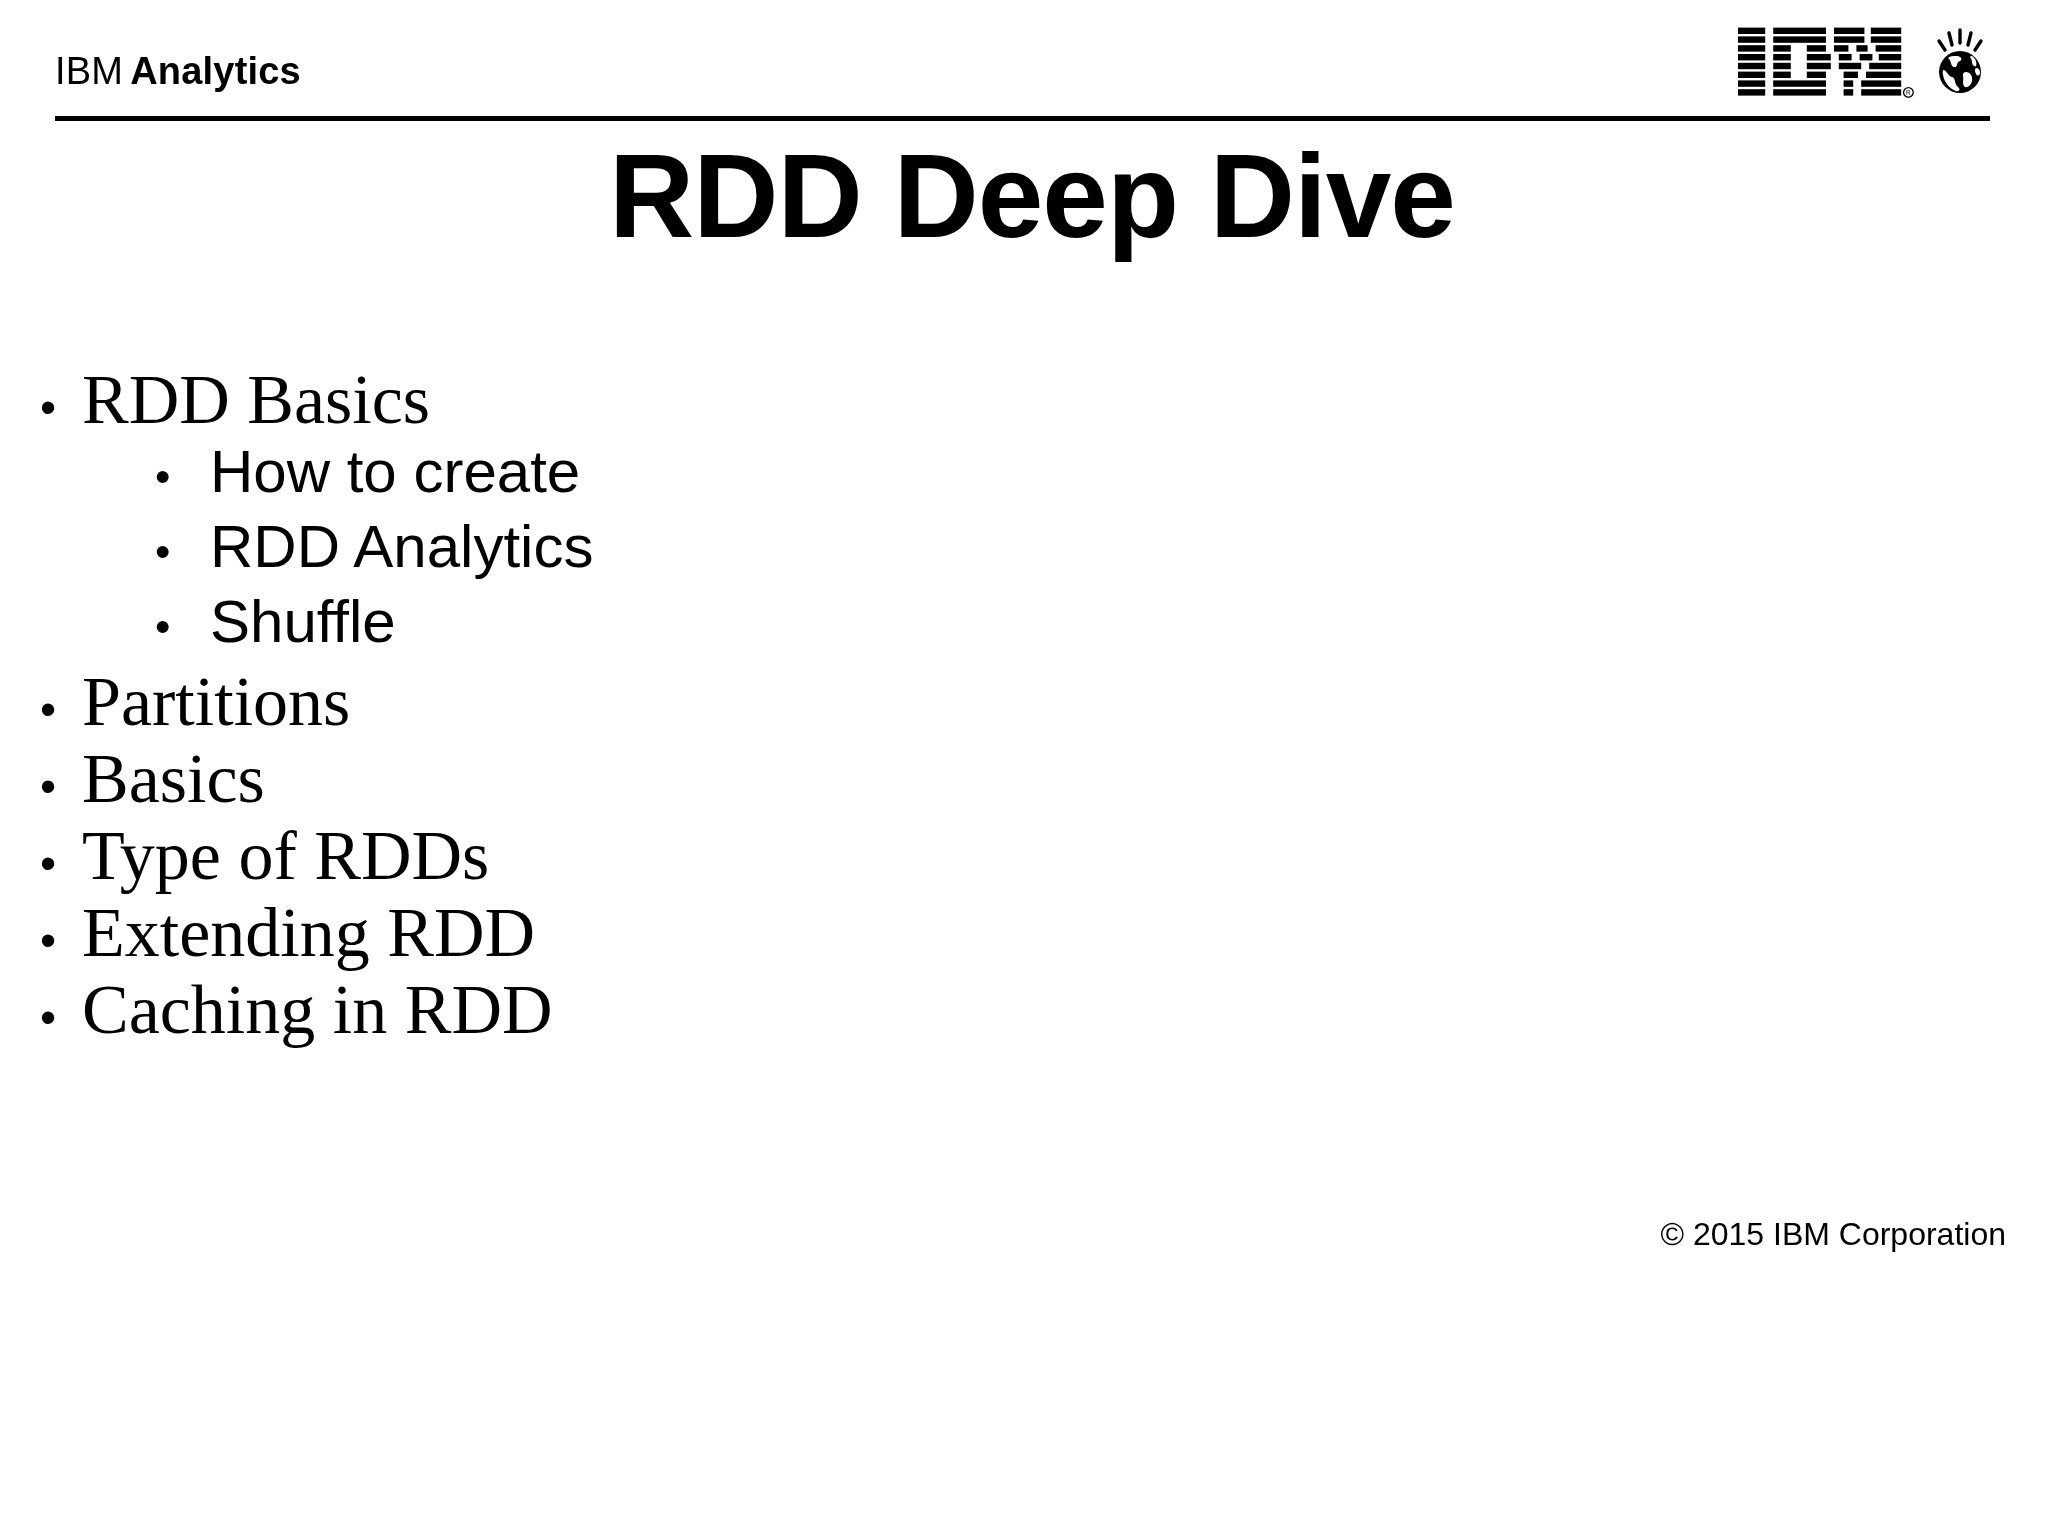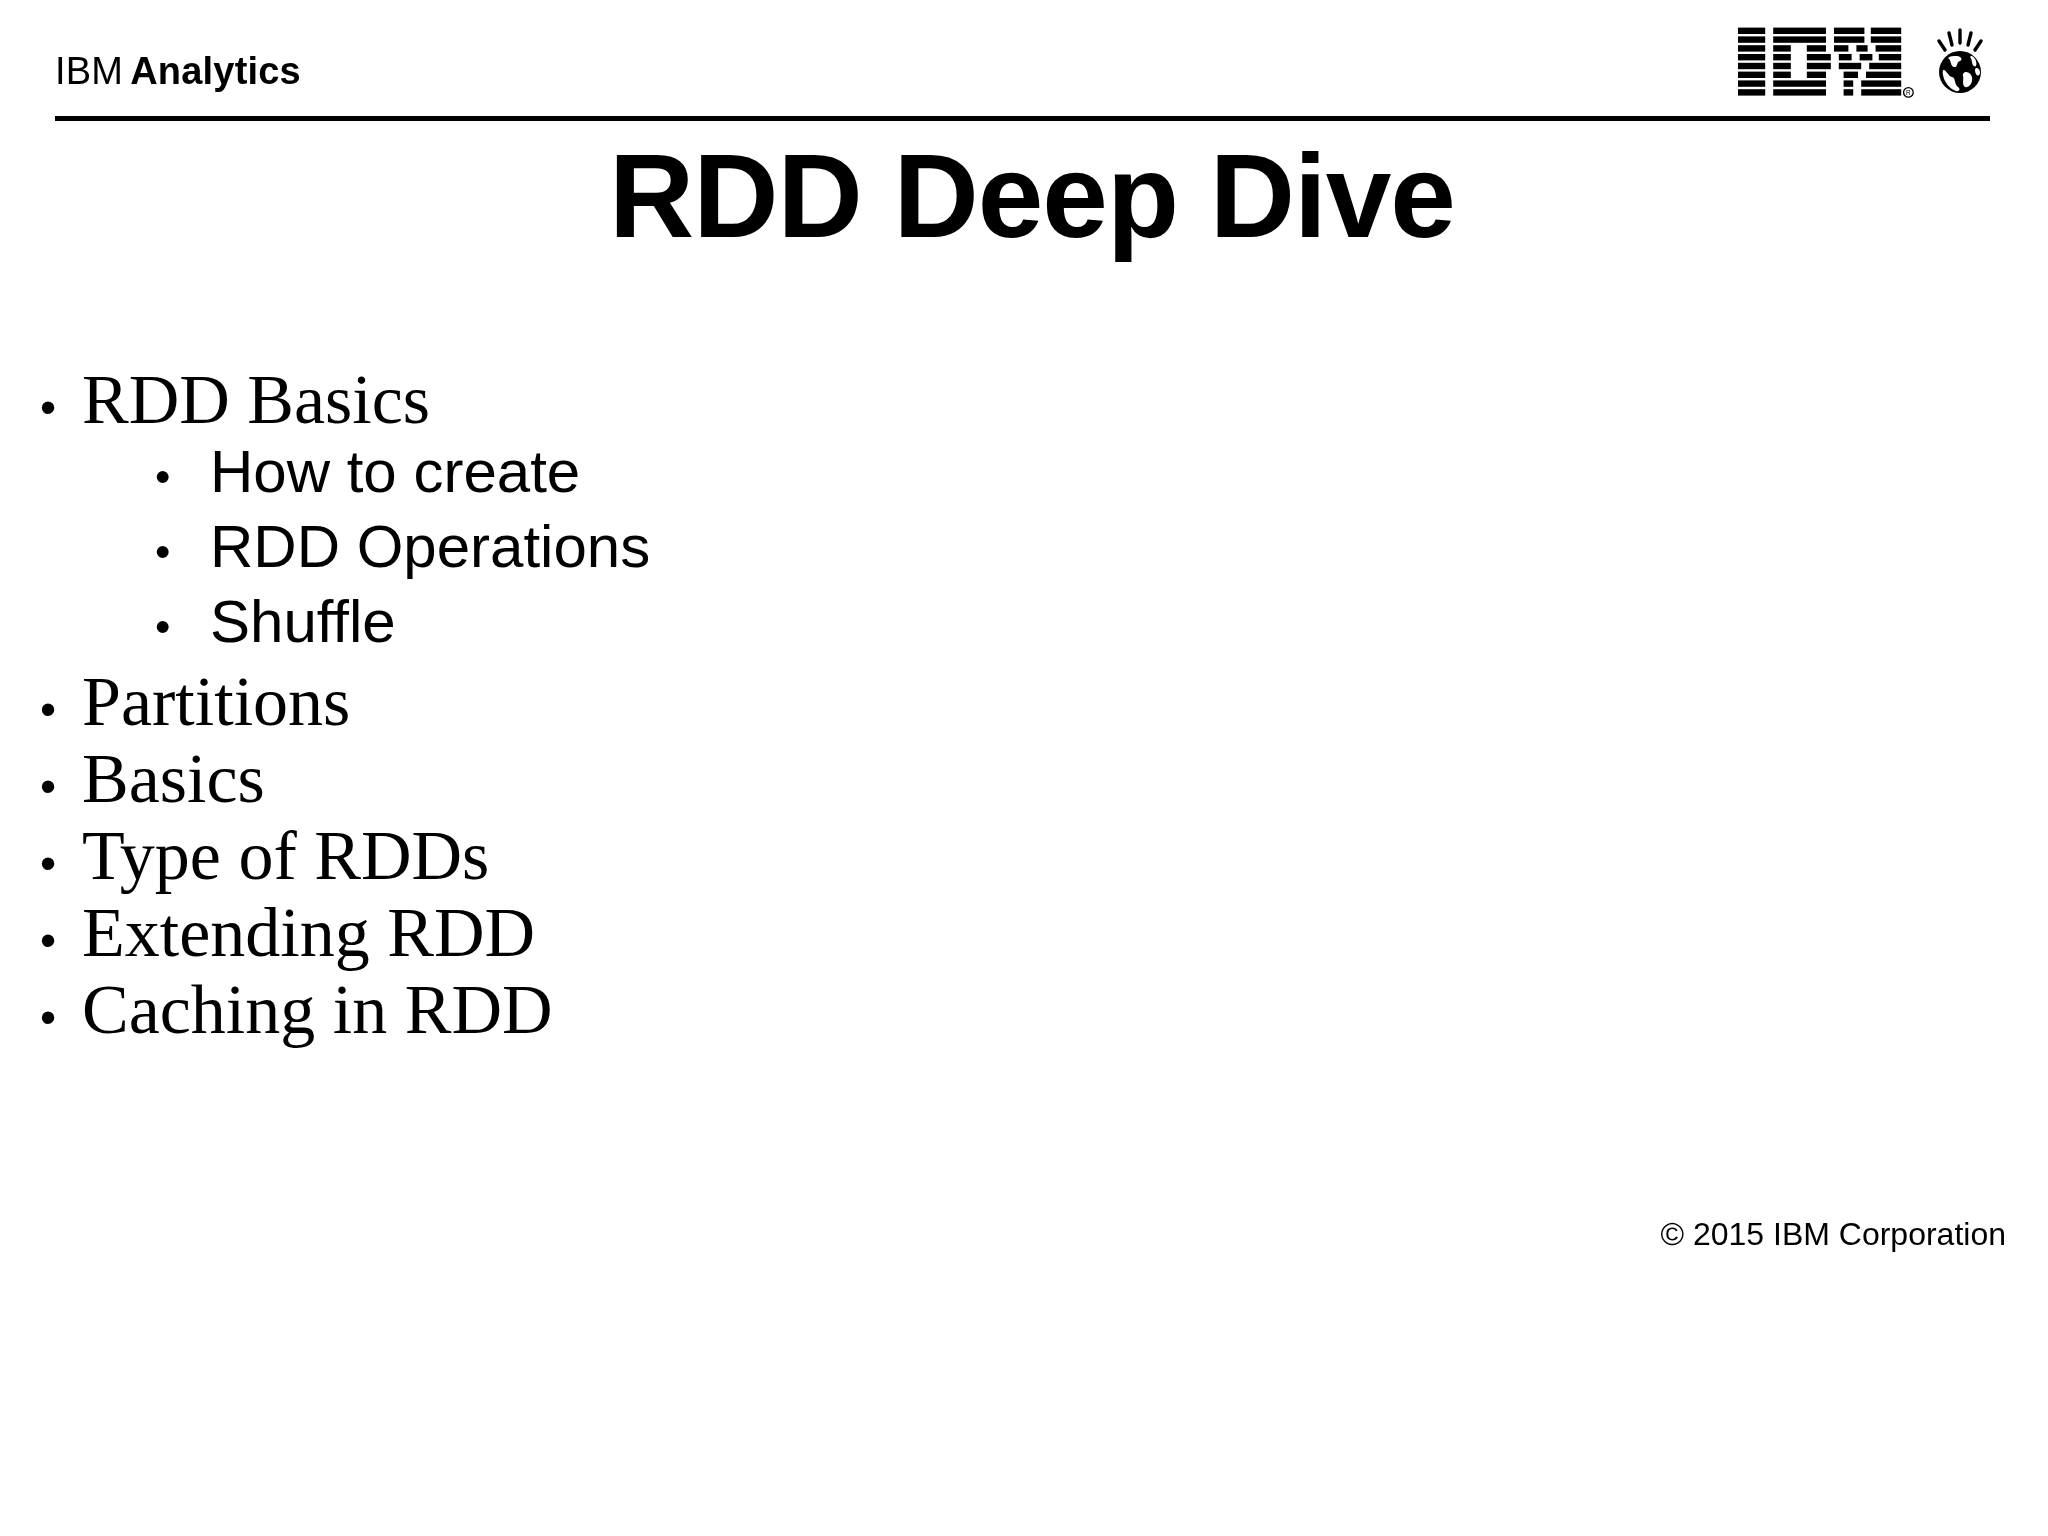--- a/index.html
+++ b/index.html
@@ -221,21 +221,21 @@
       <div class="bullet-row level-1">
         <span class="bullet-dot">•</span>
         <span class="bullet-text">RDD Basics</span>
       </div>
       <div class="bullet-row level-2">
         <span class="bullet-dot">•</span>
         <span class="bullet-text">How to create</span>
       </div>
       <div class="bullet-row level-2">
         <span class="bullet-dot">•</span>
-        <span class="bullet-text">RDD Operations</span>
+        <span class="bullet-text">RDD Analytics</span>
       </div>
       <div class="bullet-row level-2">
         <span class="bullet-dot">•</span>
         <span class="bullet-text">Shuffle</span>
       </div>
       <div class="bullet-row level-1">
         <span class="bullet-dot">•</span>
         <span class="bullet-text">Partitions</span>
       </div>
       <div class="bullet-row level-1">

